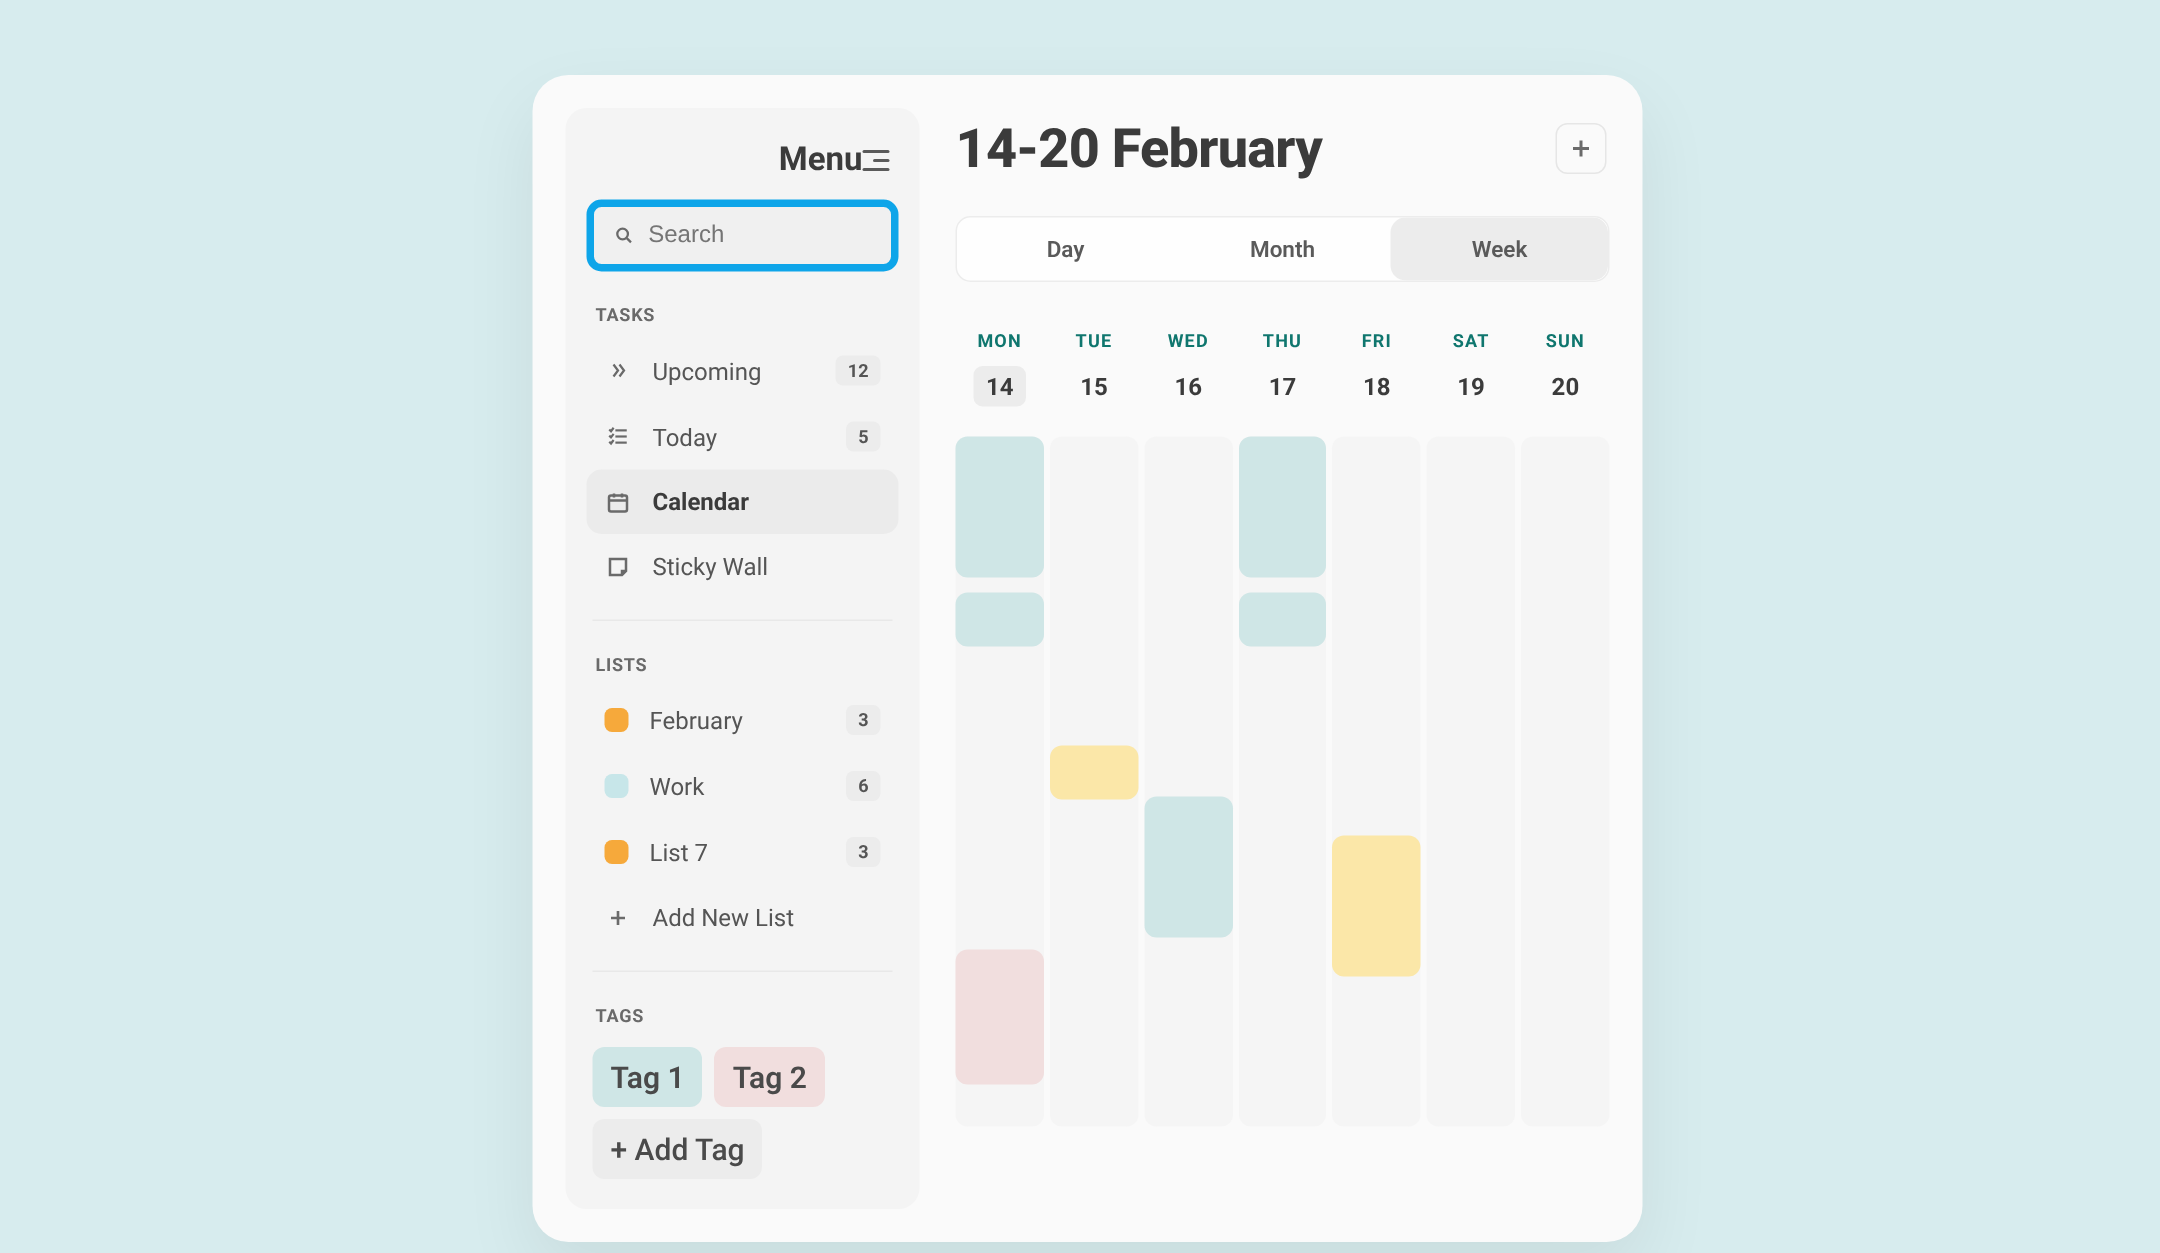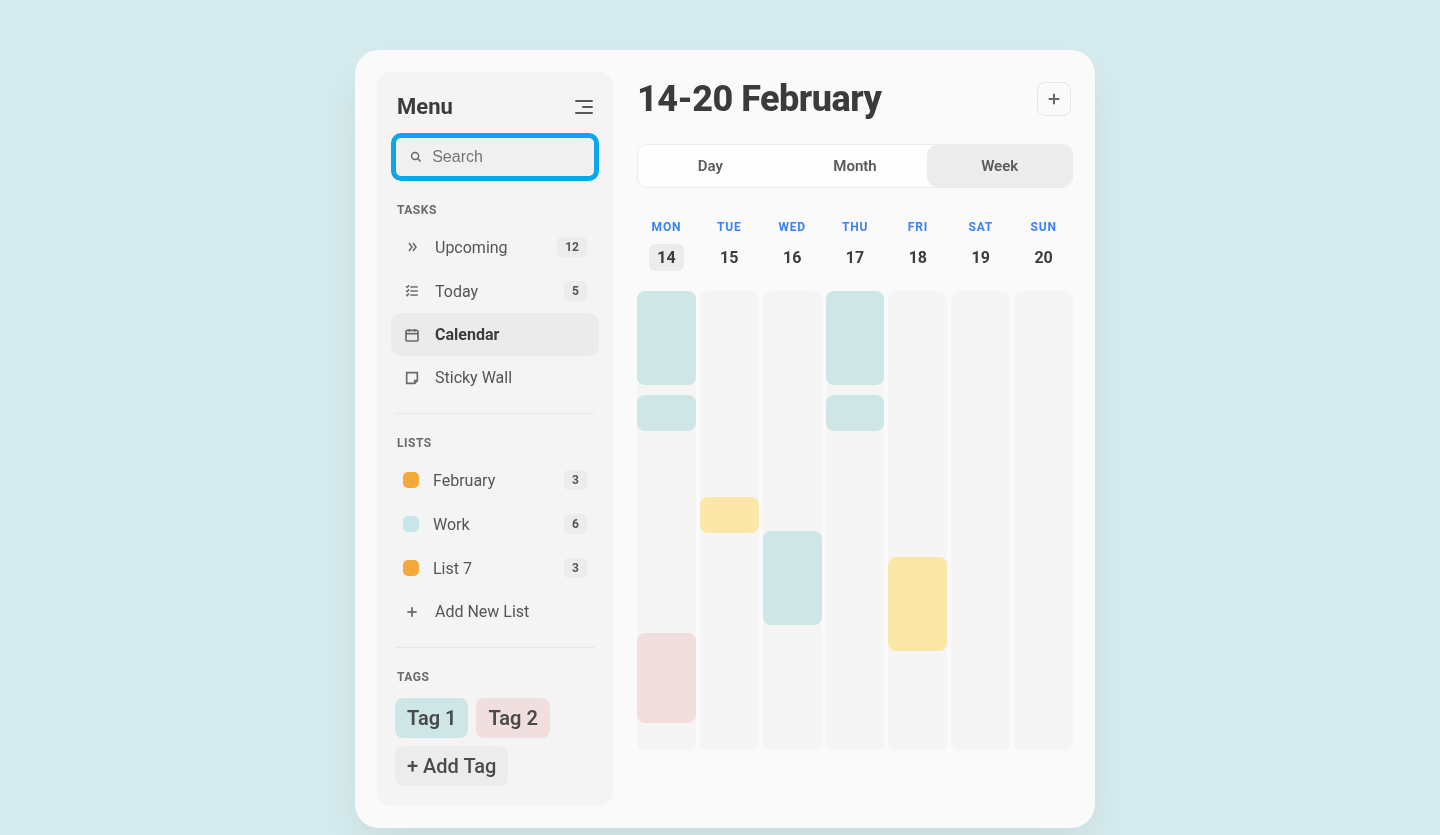--- a/index.html
+++ b/index.html
@@ -26,21 +26,21 @@
     
     .sidebar {
       width: 236px;
       background: #f4f4f4;
       border-radius: 14px;
       padding: 18px 14px 18px 14px;
     }
     .sidebar-header {
       display: flex;
       align-items: center;
-      justify-content: space-between;
+      justify-content: flex-end;
       padding: 4px 6px 14px 6px;
     }
     .menu-title {
       font-size: 22px;
       font-weight: 700;
       color: #3b3b3b;
     }
     .collapse-icon {
       width: 18px;
       height: 14px;
@@ -201,21 +201,21 @@
       margin-top: 32px;
     }
     .day-head {
       flex: 1;
       text-align: center;
     }
     .day-head .abbr {
       font-size: 12px;
       font-weight: 700;
       letter-spacing: 0.8px;
-      color: #3b82f6;
+      color: #0f766e;
       text-transform: uppercase;
     }
     .day-head .num {
       font-size: 16px;
       font-weight: 700;
       color: #3b3b3b;
       margin-top: 10px;
       display: inline-block;
       padding: 4px 8px;
       border-radius: 6px;

